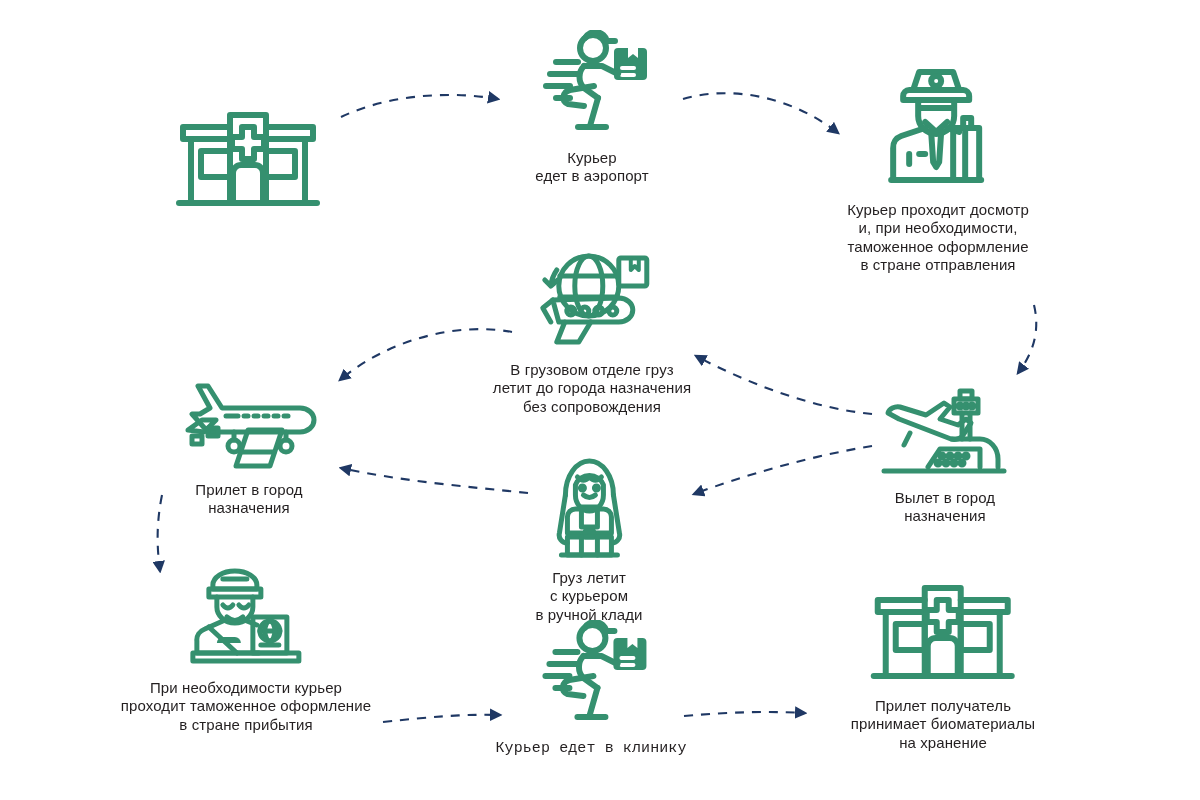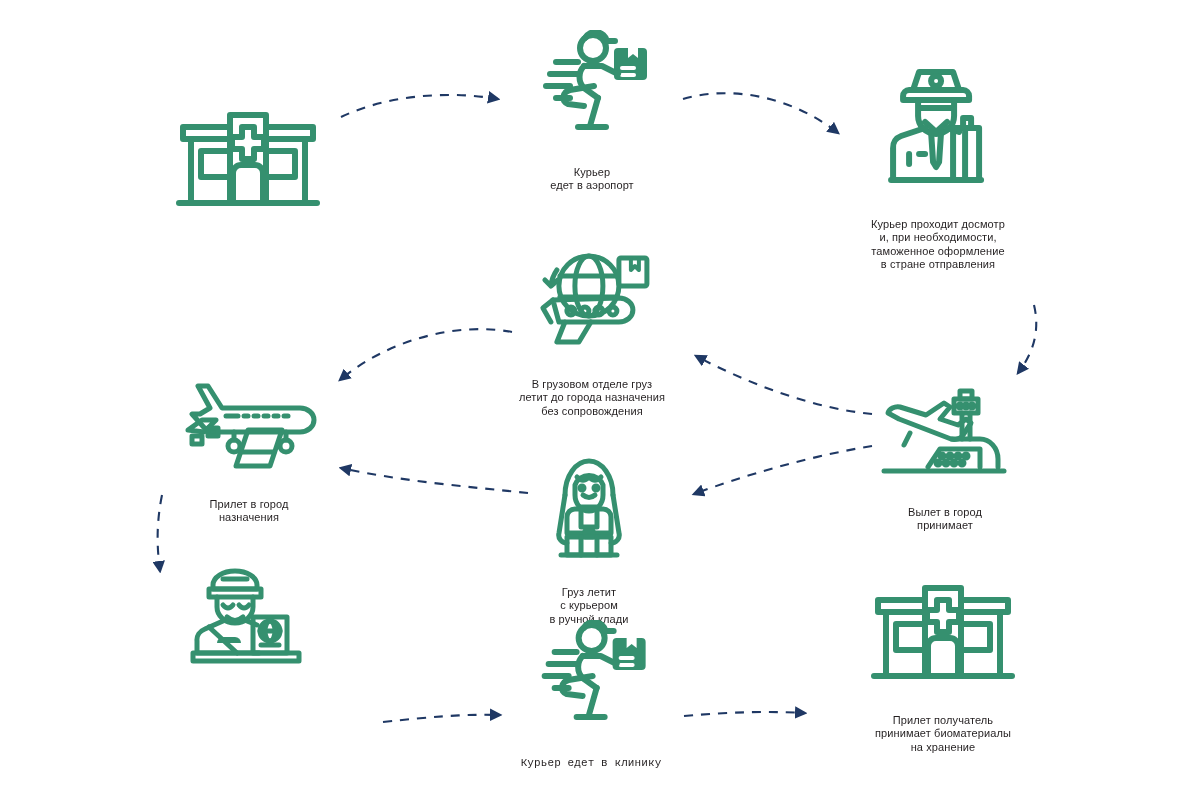--- a/index.html
+++ b/index.html
@@ -8,24 +8,24 @@
     background:#ffffff;
     font-family:"Liberation Sans","DejaVu Sans",sans-serif;
     position:relative;
     overflow:hidden;
     -webkit-font-smoothing:antialiased;
   }
   #flow{position:absolute;inset:0;width:1200px;height:800px;}
   .node{position:absolute;display:flex;flex-direction:column;align-items:center;}
   .node .icon{display:block;}
   .node .caption{
-    margin-top:22px;
+    margin-top:5px;
     text-align:center;
     color:#231f20;
-    font-size:11px;
+    font-size:15px;
     line-height:1.22;
     white-space:pre-line;
     letter-spacing:.1px;
   }
   .arrows{position:absolute;inset:0;pointer-events:none;}
 </style>
 </head>
 <body>
 
 <div id="flow">
@@ -160,21 +160,21 @@
         <circle cx="78" cy="71" r="2" fill="#35906f"></circle>
         <circle cx="86" cy="71" r="2" fill="#35906f"></circle>
         <circle cx="58" cy="78" r="2" fill="#35906f"></circle>
         <circle cx="66" cy="78" r="2" fill="#35906f"></circle>
         <circle cx="74" cy="78" r="2" fill="#35906f"></circle>
         <circle cx="82" cy="78" r="2" fill="#35906f"></circle>
         <path d="M4 86 h120"></path>
       </svg>
     </span>
     <div class="caption">Вылет в город
-принимает</div>
+назначения</div>
   </div>
 
   <div class="node" style="left:589px;top:455px;transform:translateX(-50%);">
     <span class="icon">
       <svg width="100" height="105" viewBox="0 0 100 105" fill="none" stroke="#35906f" stroke-width="5" stroke-linecap="round" stroke-linejoin="round">
         <path d="M26 40 a24 34 0 0 1 48 0"></path>
         <path d="M36 30 a15 15 0 0 1 28 0 v10 a14 16 0 0 1 -28 0 z"></path>
         <path d="M38 22 q6 6 12 0 q6 6 12 0"></path>
         <circle cx="43" cy="33" r="2" fill="#35906f"></circle>
         <circle cx="57" cy="33" r="2" fill="#35906f"></circle>
@@ -235,20 +235,23 @@
         <path d="M22 62 l28 26"></path>
         <path d="M36 72 h12 a6 6 0 0 1 6 6 h-24 a6 6 0 0 1 6 -6 z" fill="#35906f" stroke="none"></path>
         <path d="M66 52 h34 v36 h-34 z"></path>
         <circle cx="83" cy="66" r="10"></circle>
         <path d="M73 66 h20"></path>
         <ellipse cx="83" cy="66" rx="5" ry="10"></ellipse>
         <path d="M74 80 h18"></path>
         <path d="M6 88 h106 v8 h-106 z"></path>
       </svg>
     </span>
+    <div class="caption">При необходимости курьер
+проходит таможенное оформление
+в  стране прибытия</div>
   </div>
 
   <div class="node" style="left:591px;top:620px;transform:translateX(-50%);font-family:Liberation Mono, monospace;">
     <span class="icon">
       <svg width="120" height="110" viewBox="0 0 120 110" fill="none" stroke="#35906f" stroke-width="6" stroke-linecap="round" stroke-linejoin="round">
         <circle cx="61" cy="18" r="13"></circle>
         <path d="M53 8 a12 12 0 0 1 22 3 h8" stroke-width="6"></path>
         <rect x="82" y="18" width="33" height="32" rx="4" fill="#35906f" stroke="none"></rect>
         <path d="M96 18 v10 l5 -4 l5 4 v-10" fill="#ffffff" stroke="none"></path>
         <path d="M90 38 h12" stroke="#ffffff" stroke-width="4"></path>

